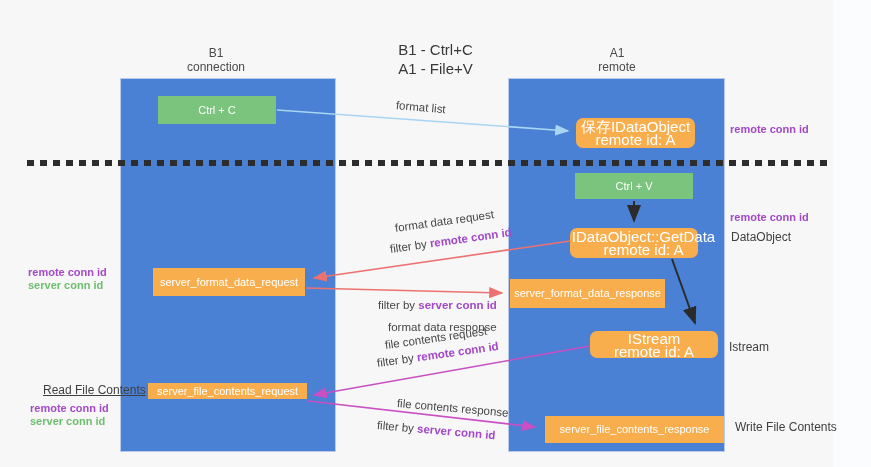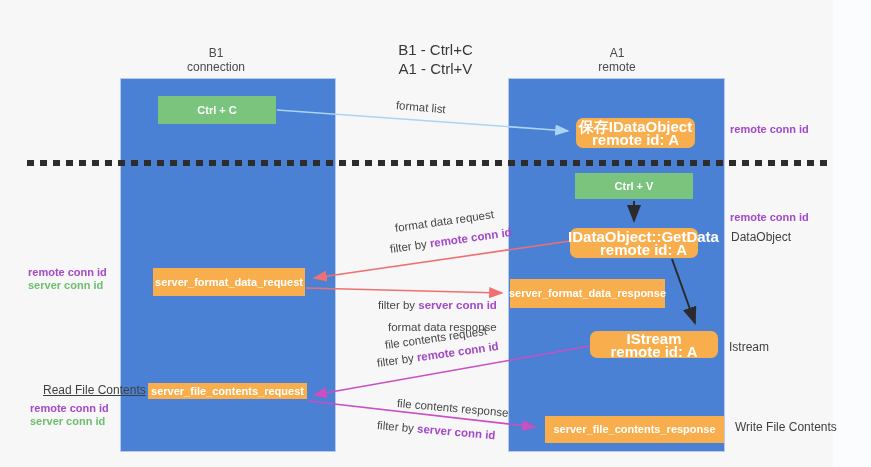--- a/index.html
+++ b/index.html
@@ -15,21 +15,21 @@
   .lane-left  { left:120px; top:78px; width:216px; height:374px; }
   .lane-right { left:508px; top:78px; width:217px; height:374px; }
 
   .lane-header { position:absolute; top:46px; width:216px; text-align:center;
                  font-size:12px; line-height:14px; color:#4a4a4a; }
   .lane-header.lh-left  { left:108px; }
   .lane-header.lh-right { left:509px; }
 
   .node { position:absolute; display:flex; flex-direction:column; align-items:center;
           justify-content:center; color:#ffffff; font-size:11px; line-height:13px;
-          white-space:nowrap;font-weight:bold; }
+          white-space:nowrap; }
   .node.green  { background:#7bc47d; }
   .node.orange { background:#f9ae4d; }
   .node.small  { font-size:15px;border-radius:7px; }
 
   .n-ctrl-c   { left:158px; top:96px;  width:118px; height:28px; }
   .n-saveobj  { left:576px; top:118px; width:119px; height:30px; }
   .n-ctrl-v   { left:575px; top:173px; width:118px; height:26px; }
   .n-getdata  { left:570px; top:228px; width:128px; height:30px;padding-left:19px; }
   .n-freq     { left:153px; top:268px; width:152px; height:28px; }
   .n-fresp    { left:510px; top:279px; width:155px; height:29px; }
@@ -71,21 +71,21 @@
                 pointer-events:none; }
 </style>
 </head>
 <body>
 
 <div class="canvas">
   <div class="right-strip"></div>
 
   <div class="title">
     <div>B1 - Ctrl+C</div>
-    <div>A1 - Ctrl+V</div>
+    <div>A1 - File+V</div>
   </div>
 
   <div class="lane-header lh-left">
     <div>B1</div>
     <div>connection</div>
   </div>
   <div class="lane-header lh-right">
     <div>A1</div>
     <div>remote</div>
   </div>

